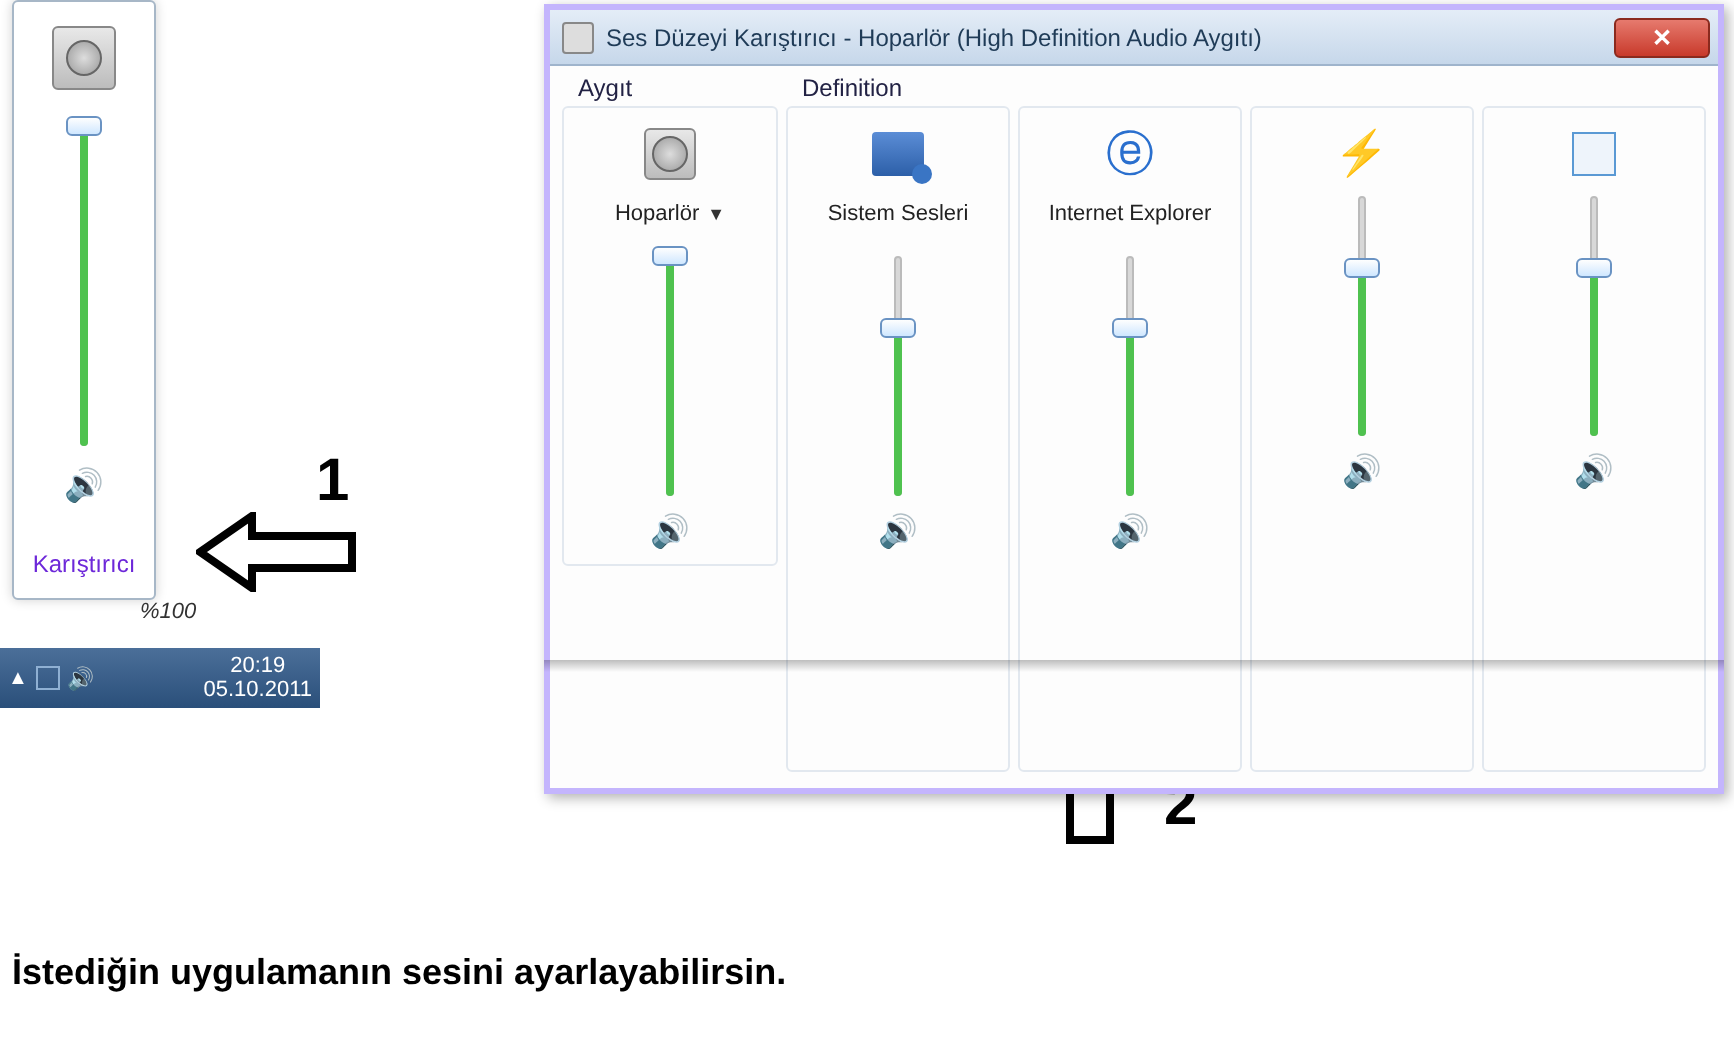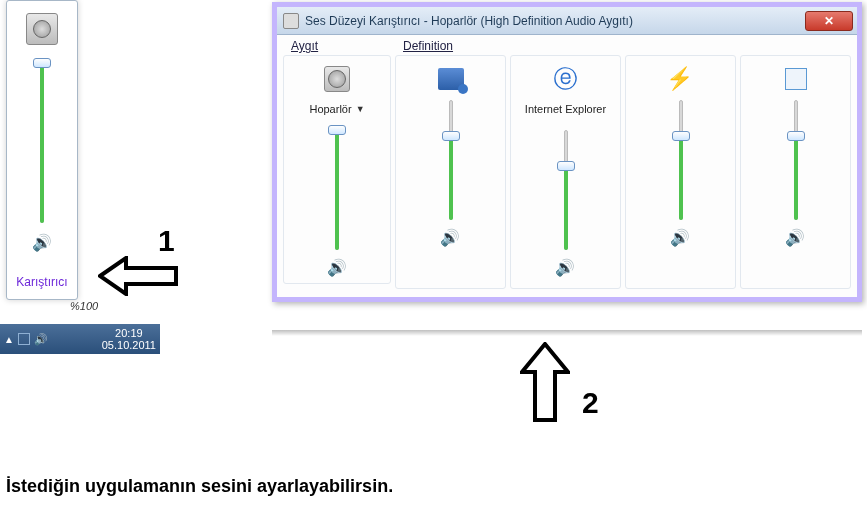--- a/index.html
+++ b/index.html
@@ -95,22 +95,22 @@
   }
   .ann2 {position:absolute; left:582px; top:386px; font:bold 30px Arial; color:#000;}
   .caption {
     position:absolute; left:6px; top:476px;
     font:bold 18px Arial; color:#000;
   }
 
   
   .mixer {
     position:absolute; left:272px; top:2px;
-    width:590px; height:300px;
-    border:5px solid #c4b5fd;
+    width:590px; height:395px;
+    border:3px solid #c4b5fd;
     background:#fff;
     box-shadow:2px 2px 6px rgba(0,0,0,.3);
   }
   .titlebar{
     height:28px;
     background:linear-gradient(#e4edf7,#c6d7ea);
     border-bottom:1px solid #9fb4cc;
     display:flex;align-items:center;
     padding-left:6px; color:#1f3b57; font-size:12px;
   }
@@ -132,21 +132,21 @@
   .col{
     flex:1;
     border:1px solid #e2e8ef;
     border-radius:3px;
     margin:16px 2px 2px 2px;
     display:flex;flex-direction:column;align-items:center;
     padding:8px 4px 6px 4px;
     position:relative;
   }
   .section-label{
-    position:absolute; top:4px; font-size:12px; color:#224;text-decoration:underline;
+    position:absolute; top:4px; font-size:12px; color:#224;
   }
   .lbl-device{left:14px;}
   .lbl-apps{left:126px;}
   .app-icon{width:30px;height:30px;display:flex;align-items:center;justify-content:center;}
   .app-label{
     font-size:11px; color:#222; text-align:center; min-height:30px;
     display:flex;align-items:center;justify-content:center; gap:4px;
     line-height:1.15;
   }
   .dd{font-size:9px;color:#333;}
@@ -225,20 +225,23 @@
         </div>
         <div class="spk-icon">🔊</div>
       </div>
     </div>
 
     <div class="section-apps">
       <div class="col">
         <div class="app-icon">
             <div class="ic-sys"></div>
           </div>
+        <div class="app-label">
+            <span>Sistem Sesleri</span>
+          </div>
         <div class="vslider">
           <div class="track"></div>
             <div class="fill" style="height:70%"></div>
             <div class="thumb" style="top:30%"></div>
         </div>
         <div class="spk-icon">🔊</div>
       </div>
 
       <div class="col">
         <div class="app-icon ic-ie">ⓔ</div>

